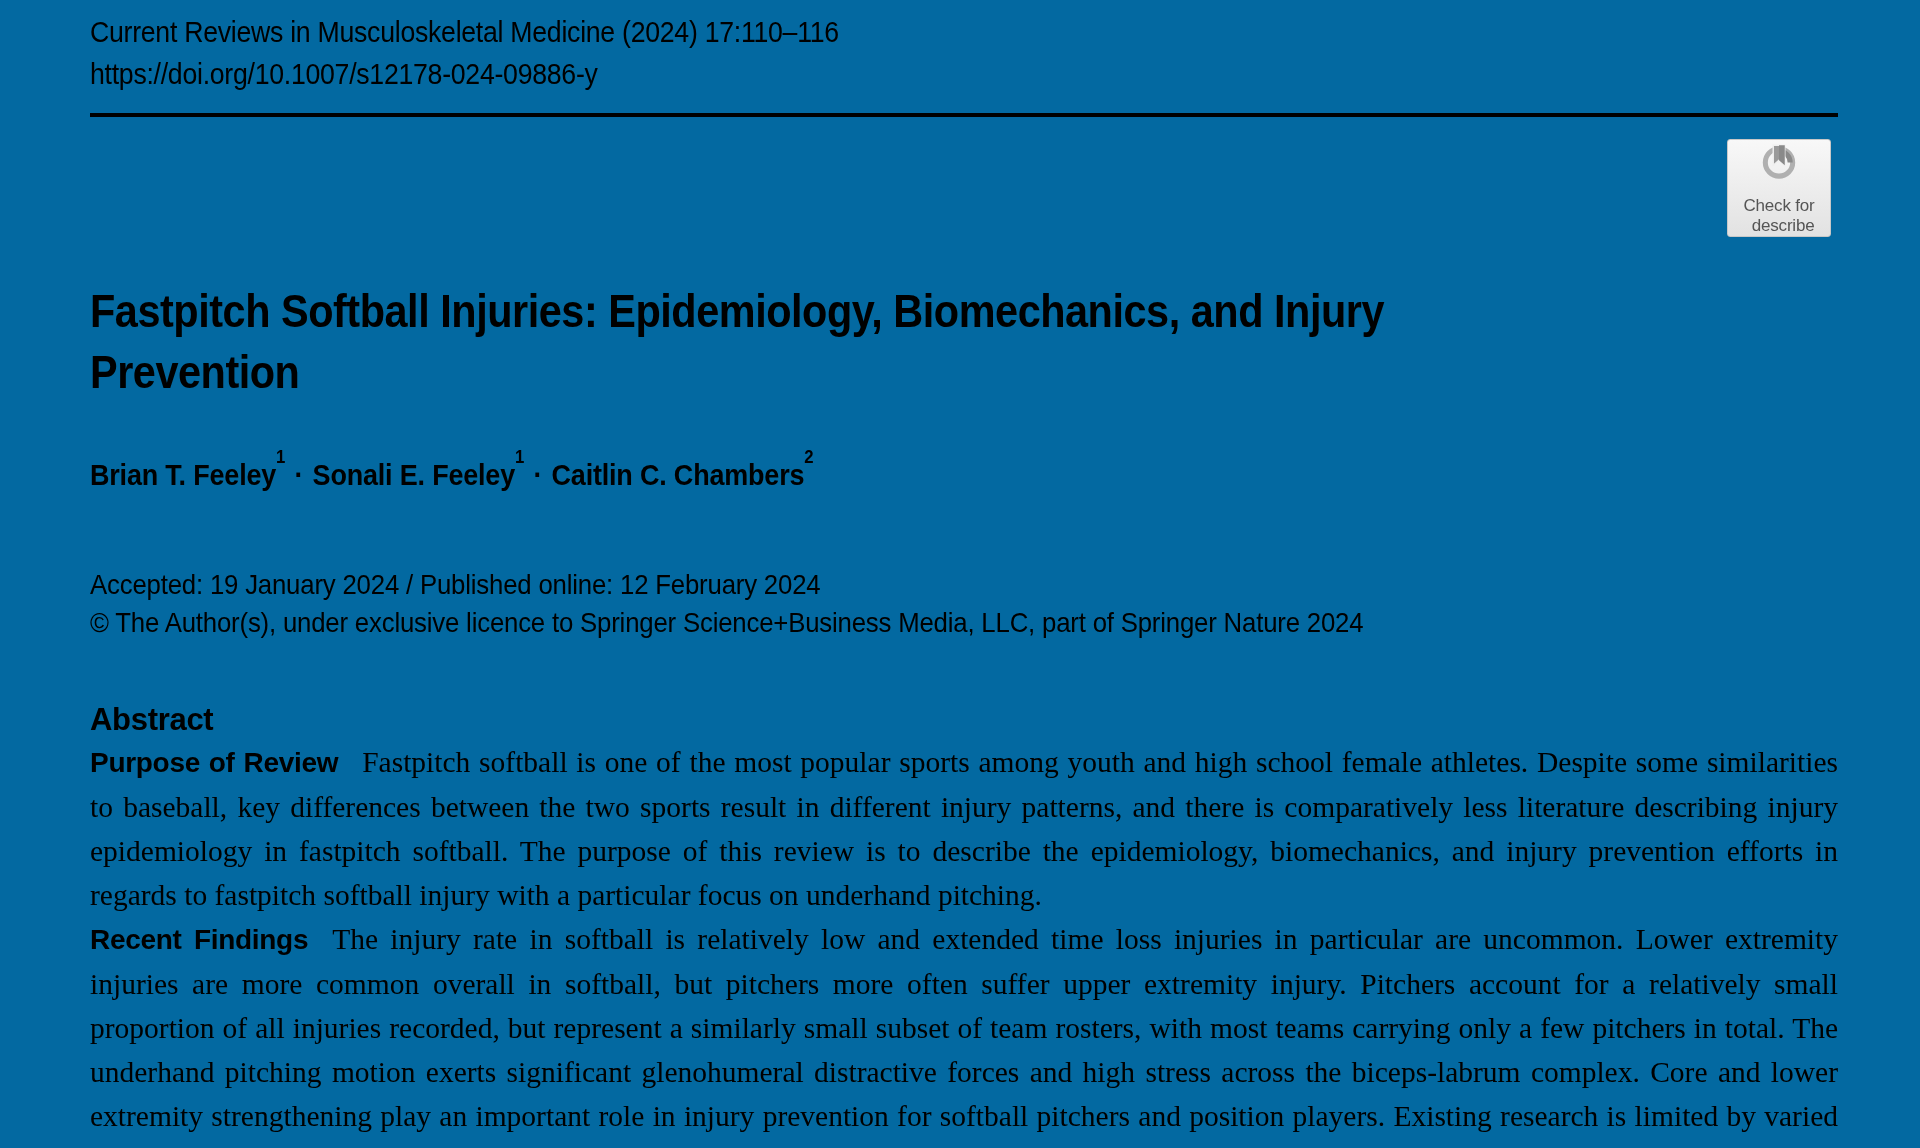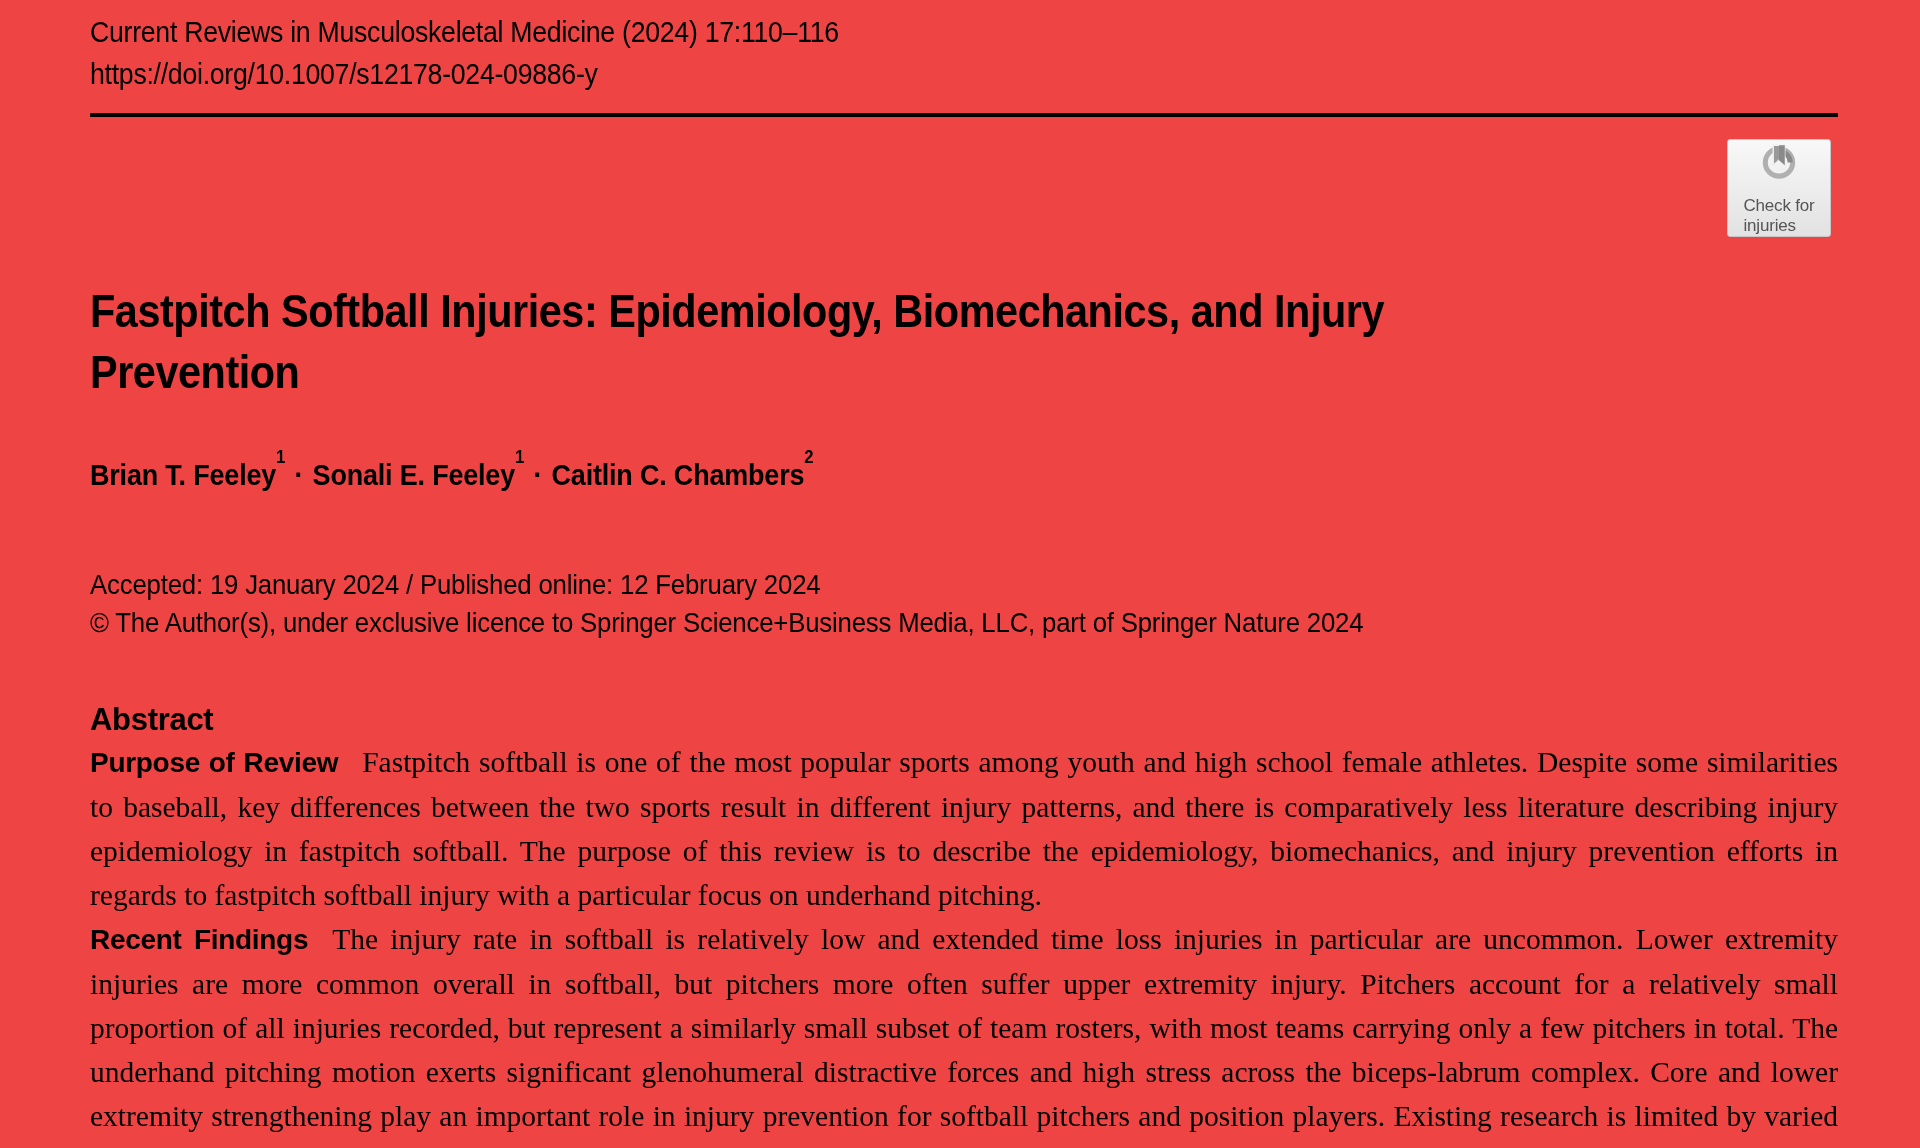--- a/index.html
+++ b/index.html
@@ -1,20 +1,20 @@
 <!DOCTYPE html>
 <html><head>
 <meta charset="utf-8">
 <style>
   html, body { margin: 0; padding: 0; background: #ffffff; }
   .page {
     position: relative;
     width: 1920px;
     height: 1148px;
-    background: #ef4444;
+    background: #0369a1;
     overflow: hidden;
     color: #000000;
     font-family: "Liberation Sans", sans-serif;
   }
   .frontmatter {
     position: absolute;
     left: 90px;
     white-space: nowrap;
     transform: scaleX(0.92);
     transform-origin: 0 0;
@@ -40,21 +40,21 @@
     flex-direction: column;
     align-items: center;
     cursor: pointer;
   }
   .badge svg { margin-top: 3px; display: block; }
   .badge-text {
     margin-top: 17px;
     font-size: 17px;
     line-height: 20px;
     color: #555555;
-    text-align: left;
+    text-align: right;
     letter-spacing: -0.2px;
   }
   
   .title {
     position: absolute;
     left: 90px; top: 281px;
     font-size: 46px;
     font-weight: bold;
     line-height: 61px;
     letter-spacing: -0.5px;
@@ -126,21 +126,21 @@
 
   <div class="badge">
     <svg width="50" height="50" viewBox="0 0 50 50">
       <circle cx="25" cy="27" r="19" fill="none" stroke="#b0b0b0" stroke-width="7"></circle>
       <path d="M25 8 A19 19 0 0 1 44 27 L37 27 A12 12 0 0 0 25 15 Z" fill="#8a8a8a" stroke="none"></path>
       <path d="M17 3 h16 v28 l-8 -7 l-8 7 z" fill="#9a9a9a" stroke="#efefef" stroke-width="2"></path>
       <path d="M25 3 h8 v28 l-8 -7 z" fill="#8a8a8a" stroke="none"></path>
     </svg>
     <div class="badge-text">
       <div>Check for</div>
-      <div>injuries</div>
+      <div>describe</div>
     </div>
   </div>
 
   <h1 class="title" style="margin:0; font-size:46px;">
     <span>Fastpitch Softball Injuries: Epidemiology, Biomechanics, and Injury</span><br>
     <span>Prevention</span>
   </h1>
 
   <div class="authors">
     <span><span>Brian T. Feeley</span><sup>1</sup></span><span class="author-sep">·</span><span><span>Sonali E. Feeley</span><sup>1</sup></span><span class="author-sep">·</span><span><span>Caitlin C. Chambers</span><sup>2</sup></span>

